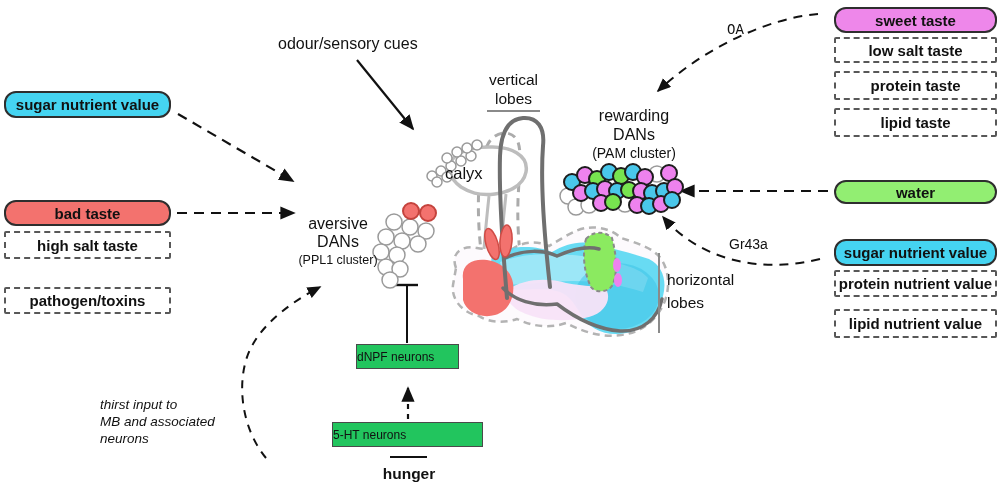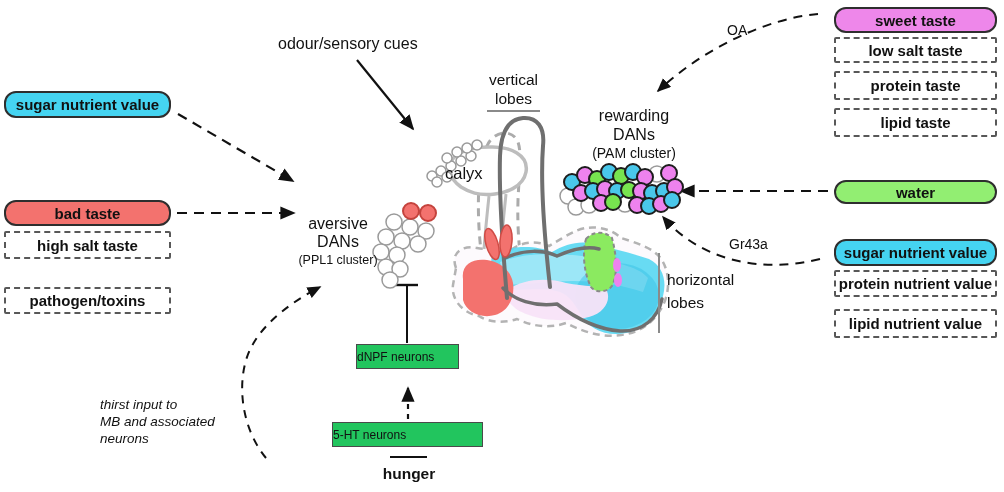--- a/index.html
+++ b/index.html
@@ -207,21 +207,21 @@
   <div>rewarding</div>
   <div>DANs</div>
   <div style="font-size:14px;">(PAM cluster)</div>
 </div>
 
 <div class="abs" style="left:667px;top:268px;font-size:15.5px;line-height:23px;">
   <div>horizontal</div>
   <div>lobes</div>
 </div>
 
-<div class="abs lbl" style="left:727px;top:22px;font-size:14px;">OA</div>
+<div class="abs lbl" style="left:727px;top:22px;font-size:14px;font-family:Liberation Mono, monospace;">OA</div>
 <div class="abs lbl" style="left:729px;top:236px;font-size:14px;">Gr43a</div>
 
 <div class="abs note" style="left:100px;top:396px;width:138px;">
   <div>thirst  input to</div>
   <div>MB and associated neurons</div>
 </div>
 
 <div class="abs lbl bold" style="left:247px;top:467px;font-size:15.5px;margin-top:24px;">thirst</div>
 <div class="abs bold ctr" style="left:382px;top:465px;width:54px;font-size:15.5px;">hunger</div>
 

